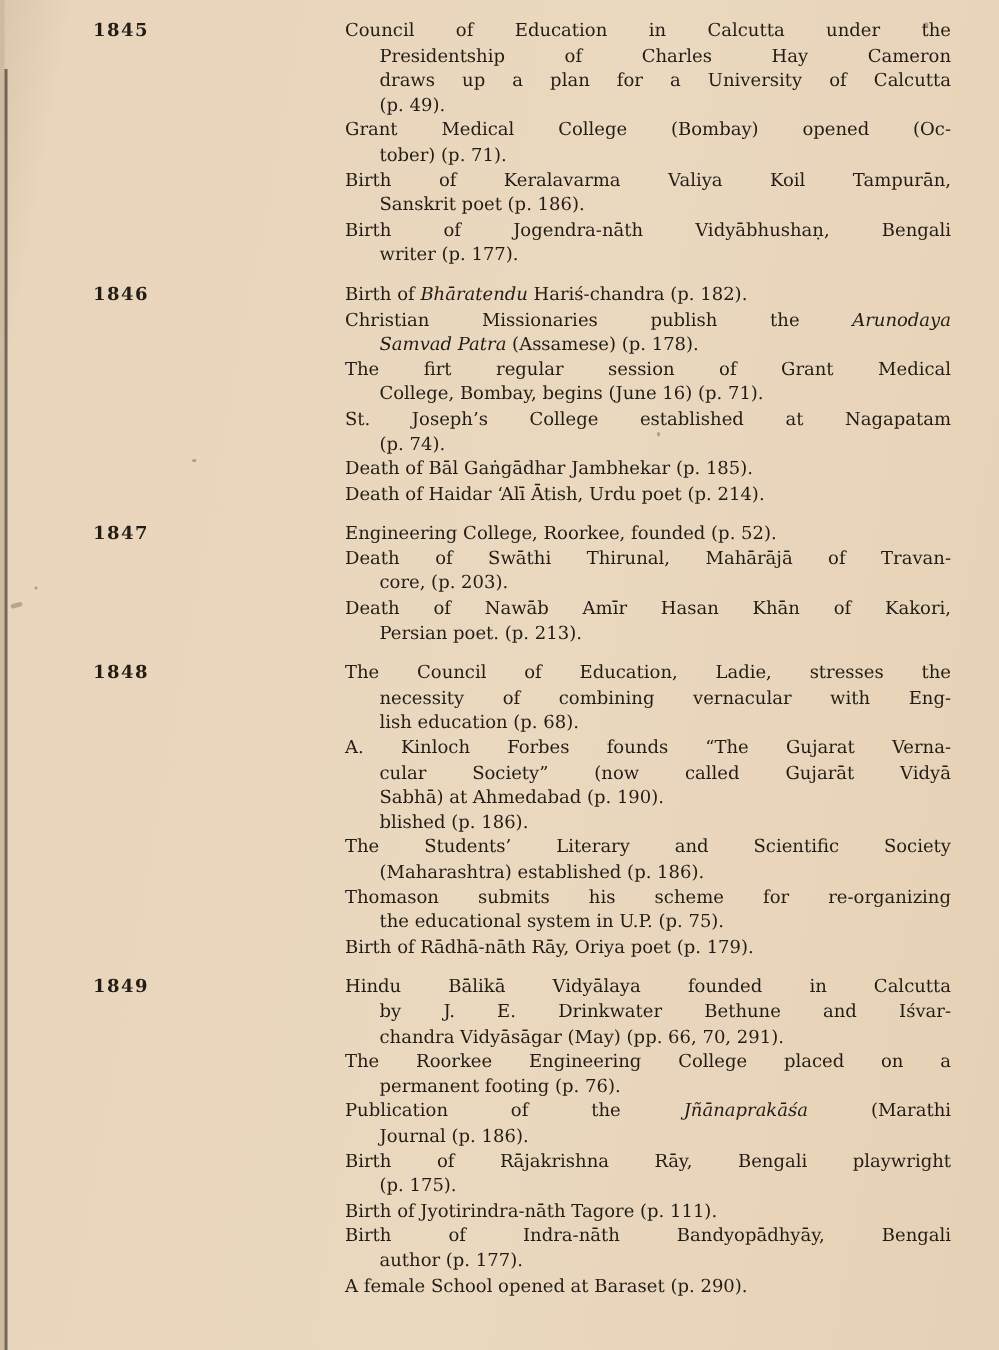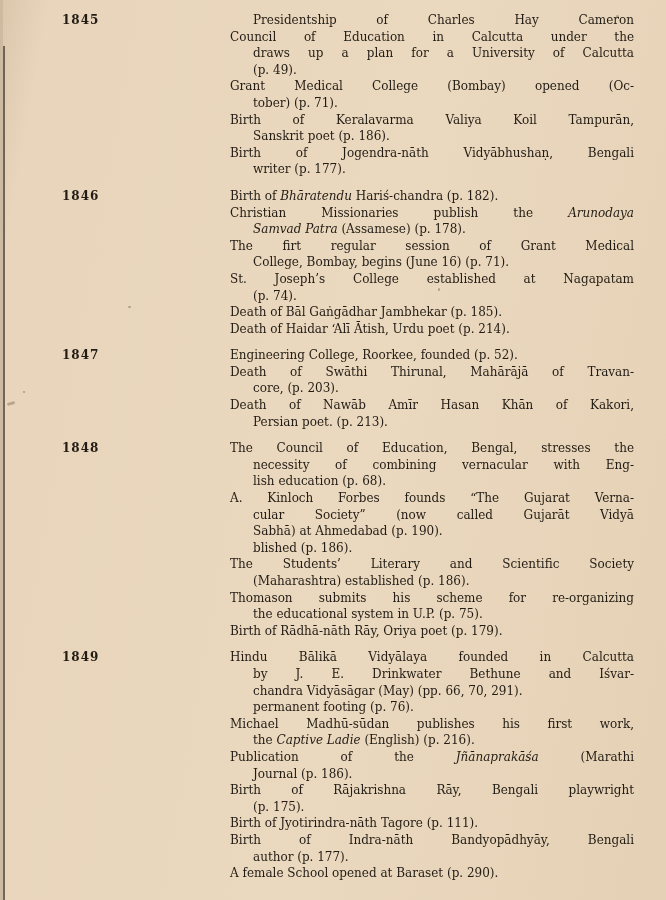--- a/index.html
+++ b/index.html
@@ -63,22 +63,22 @@
   <div class="speck s3"></div>
   <div class="speck s4"></div>
   <div class="speck s5"></div>
   <main class="timeline">
       <section class="section">
         <div class="year-cell">
           <div>1845</div>
         </div>
         <div class="entries">
           <div class="entry">
+            <div class="line fill"><span>Council of Education in Calcutta under the</span></div>
             <div class="line cont fill"><span>Presidentship of Charles Hay Cameron</span></div>
-            <div class="line fill"><span>Council of Education in Calcutta under the</span></div>
             <div class="line cont fill"><span>draws up a plan for a University of Calcutta</span></div>
             <div class="line cont"><span>(p. 49).</span></div>
           </div>
           <div class="entry">
             <div class="line fill"><span>Grant Medical College (Bombay) opened (Oc-</span></div>
             <div class="line cont"><span>tober) (p. 71).</span></div>
           </div>
           <div class="entry">
             <div class="line fill"><span>Birth of Keralavarma Valiya Koil Tampurān,</span></div>
             <div class="line cont"><span>Sanskrit poet (p. 186).</span></div>
@@ -134,21 +134,21 @@
             <div class="line cont"><span>Persian poet. (p. 213).</span></div>
           </div>
         </div>
       </section>
       <section class="section">
         <div class="year-cell">
           <div>1848</div>
         </div>
         <div class="entries">
           <div class="entry">
-            <div class="line fill"><span>The Council of Education, Bengal, stresses the</span></div>
+            <div class="line fill"><span>The Council of Education, Ladie, stresses the</span></div>
             <div class="line cont fill"><span>necessity of combining vernacular with Eng-</span></div>
             <div class="line cont"><span>lish education (p. 68).</span></div>
           </div>
           <div class="entry">
             <div class="line fill"><span>A. Kinloch Forbes founds “The Gujarat Verna-</span></div>
             <div class="line cont fill"><span>cular Society” (now called Gujarāt Vidyā</span></div>
             <div class="line cont"><span>Sabhā) at Ahmedabad (p. 190).</span></div>
           </div>
           <div class="entry">
             <div class="line cont"><span>blished (p. 186).</span></div>
@@ -170,25 +170,22 @@
         <div class="year-cell">
           <div>1849</div>
         </div>
         <div class="entries">
           <div class="entry">
             <div class="line fill"><span>Hindu Bālikā Vidyālaya founded in Calcutta</span></div>
             <div class="line cont fill"><span>by J. E. Drinkwater Bethune and Iśvar-</span></div>
             <div class="line cont"><span>chandra Vidyāsāgar (May) (pp. 66, 70, 291).</span></div>
           </div>
           <div class="entry">
+            <div class="line fill"><span>The Roorkee Engineering College placed on a</span></div>
             <div class="line cont"><span>permanent footing (p. 76).</span></div>
-          </div>
-          <div class="entry">
-            <div class="line fill"><span>Michael Madhū-sūdan publishes his first work,</span></div>
-            <div class="line cont"><span>the </span><i>Captive Ladie</i><span> (English) (p. 216).</span></div>
           </div>
           <div class="entry">
             <div class="line fill"><span>Publication of the </span><i>Jñānaprakāśa</i><span> (Marathi</span></div>
             <div class="line cont"><span>Journal (p. 186).</span></div>
           </div>
           <div class="entry">
             <div class="line fill"><span>Birth of Rājakrishna Rāy, Bengali playwright</span></div>
             <div class="line cont"><span>(p. 175).</span></div>
           </div>
           <div class="entry">

